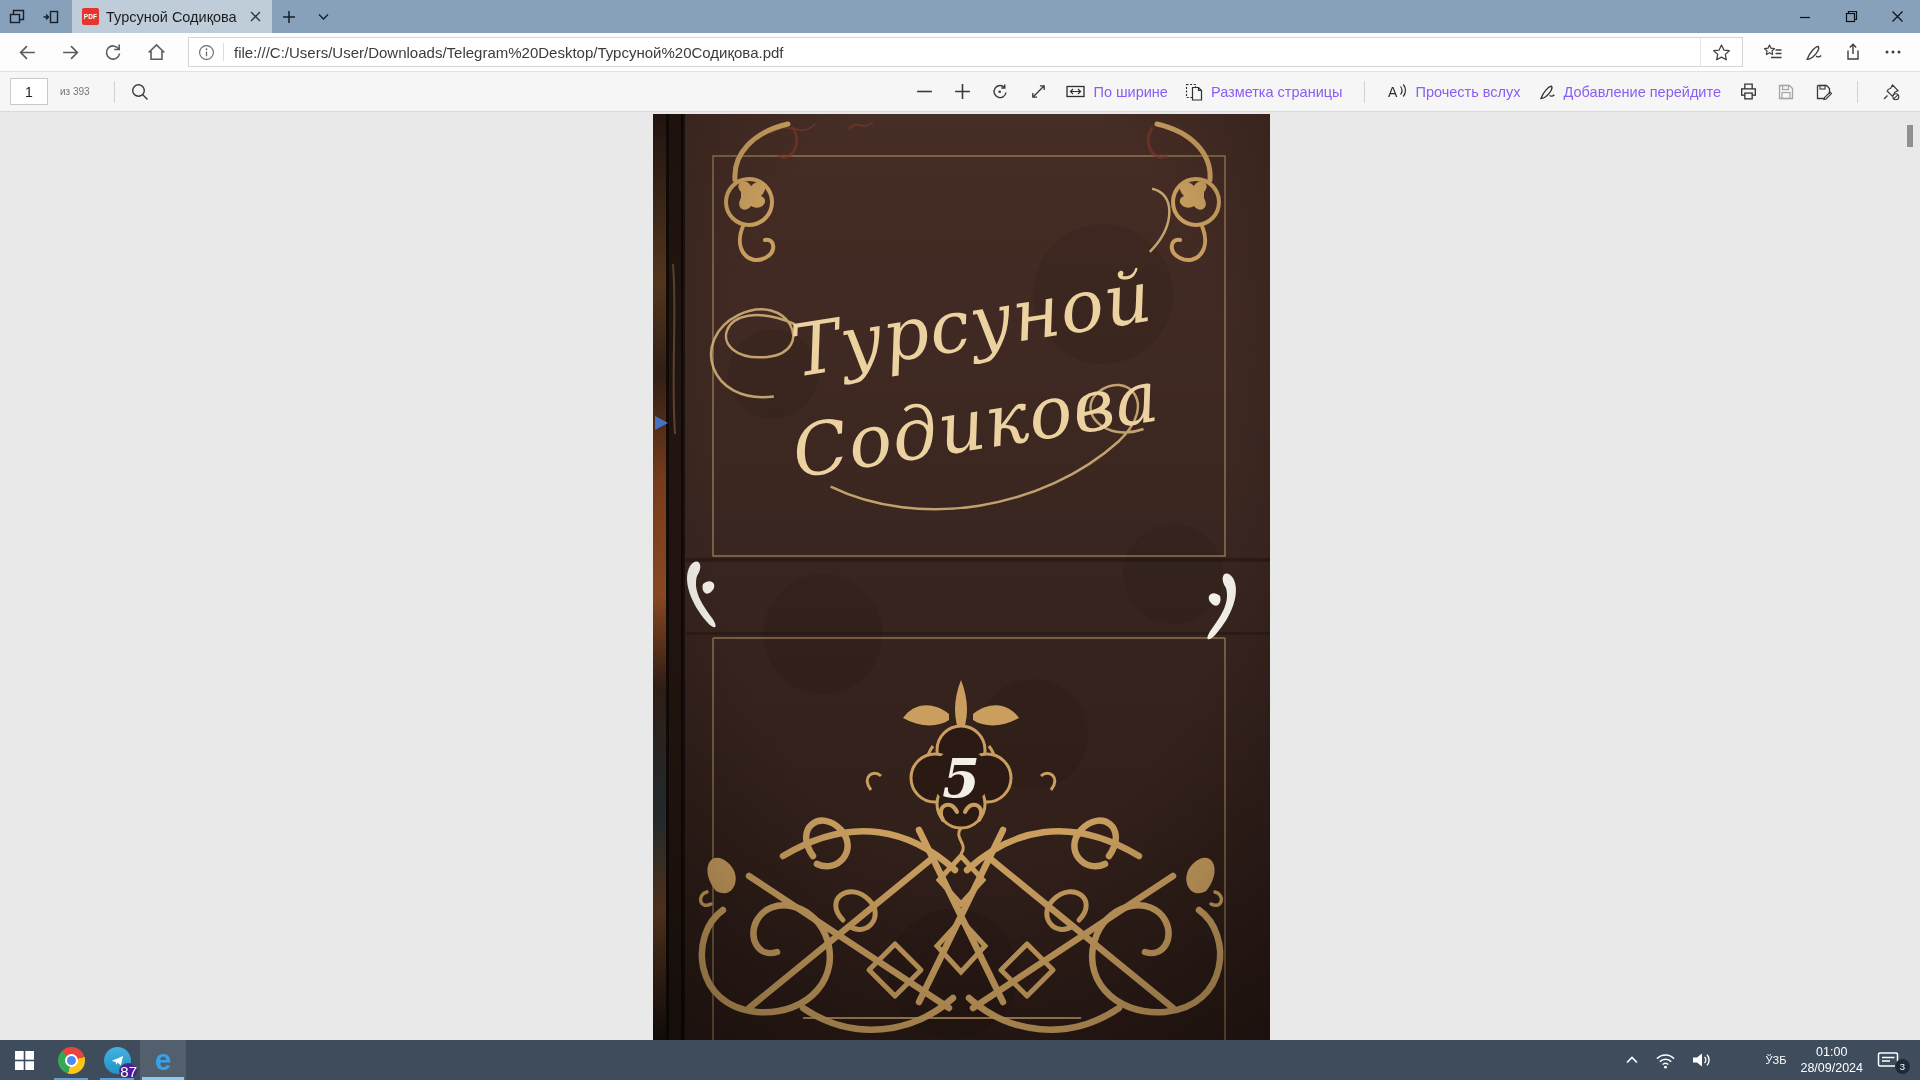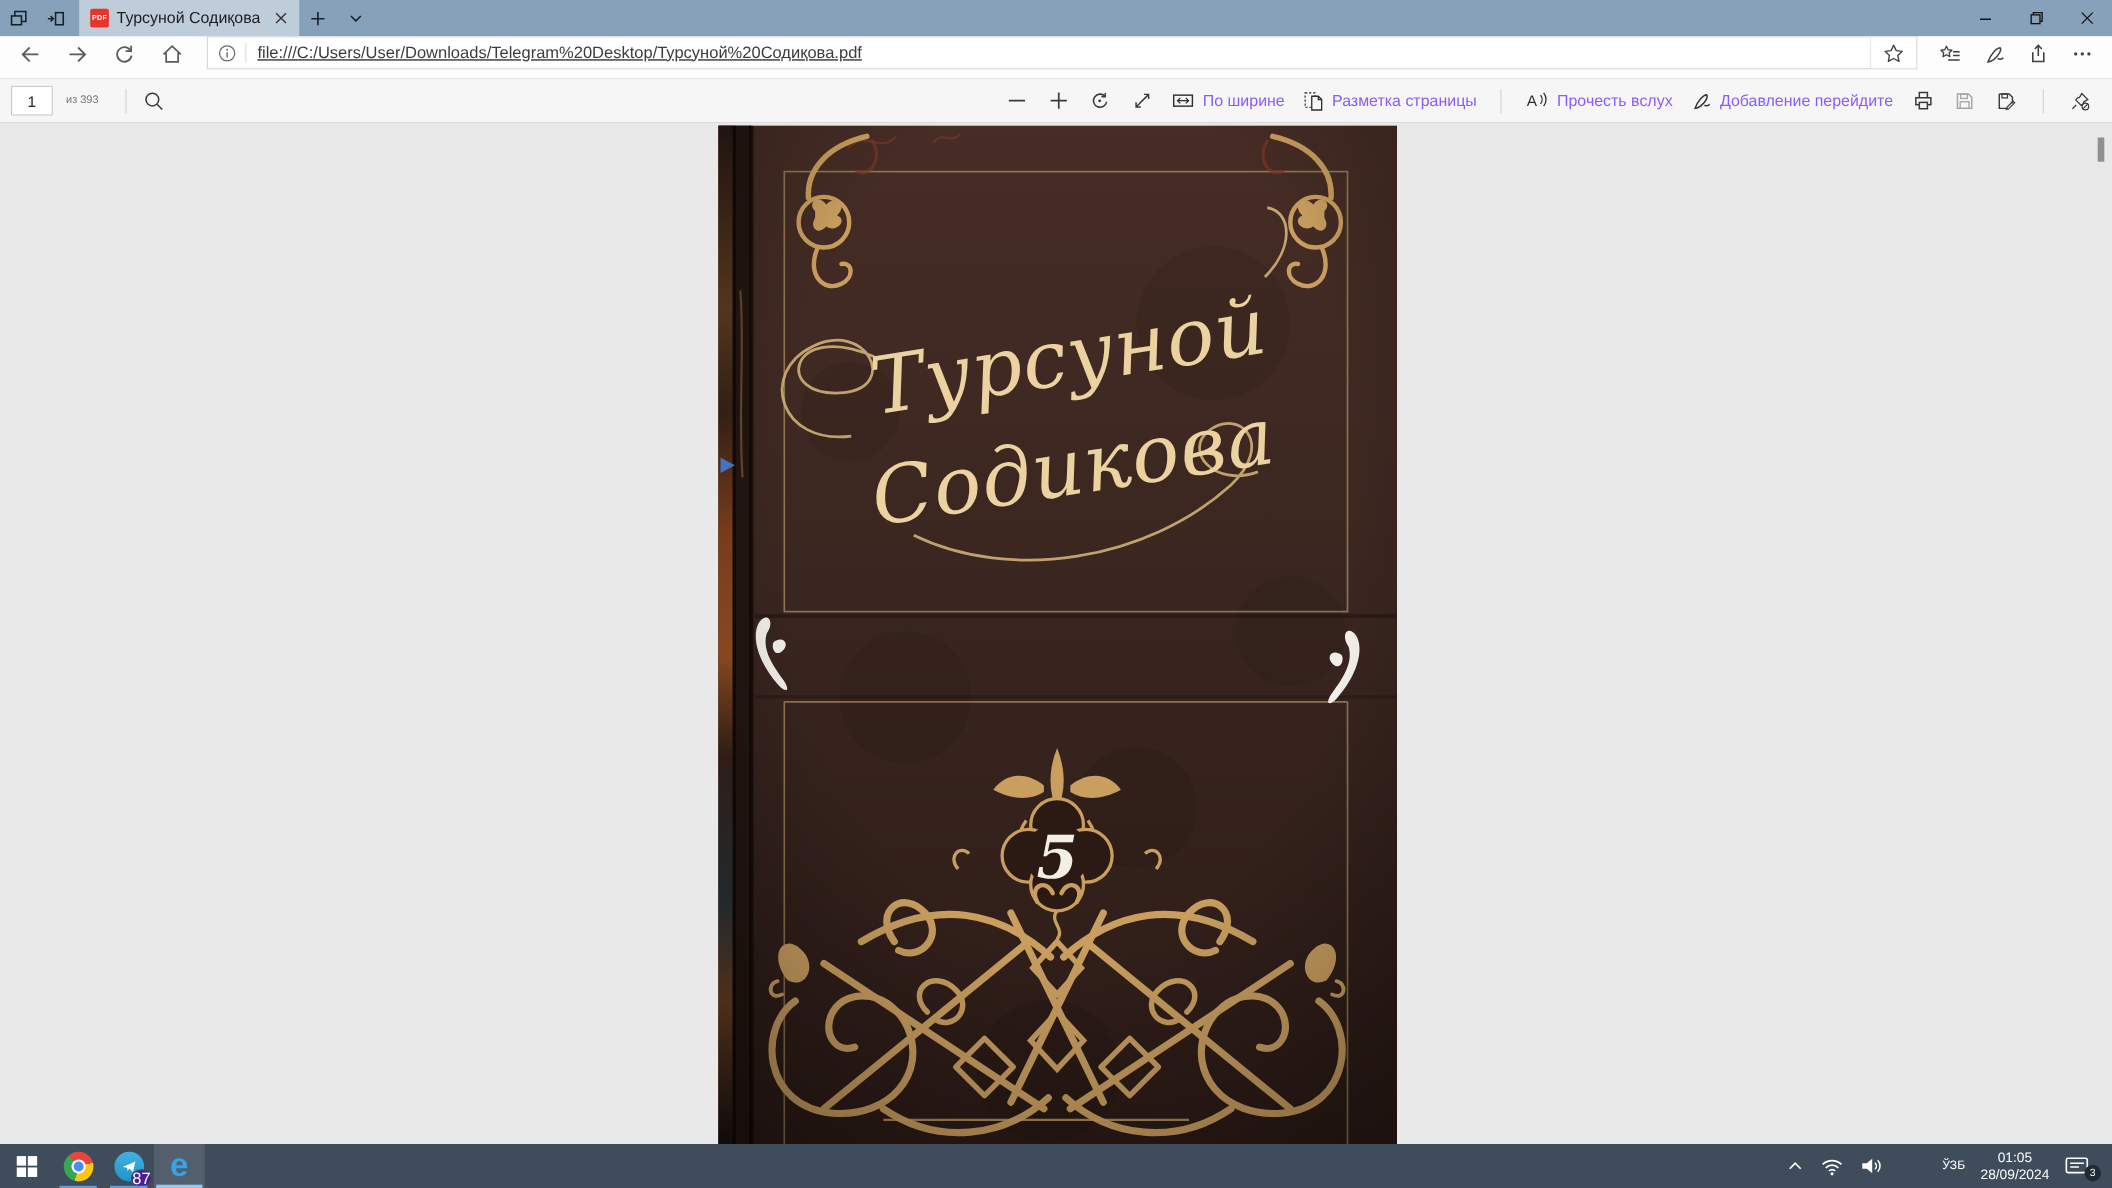--- a/index.html
+++ b/index.html
@@ -11,21 +11,21 @@
   .tb-btn { width:34px; display:flex; align-items:center; justify-content:center; color:#16202b; }
   .tb-btn svg { display:block; }
   .tab { width:200px; background:#bfcddb; display:flex; align-items:center; padding:0 6px 0 10px; gap:7px; margin-left:4px; }
   .pdf-ico { width:17px; height:17px; background:#e5352c; border-radius:2px; color:#fff; font-size:6.5px; font-weight:bold; display:flex; align-items:center; justify-content:center; flex:0 0 auto; letter-spacing:.2px; }
   .tab-title { font-size:14.5px; color:#1c1c1c; white-space:nowrap; overflow:hidden; flex:1; }
   .tab-close { width:22px; height:22px; display:flex; align-items:center; justify-content:center; color:#333; flex:0 0 auto; }
   .win-controls { margin-left:auto; display:flex; }
   .wbtn { width:46px; display:flex; align-items:center; justify-content:center; color:#111; }
 
   
-  .addressbar { height:39px; background:#fdfdfd; border-bottom:1px solid #e2e2e2; display:flex; align-items:flex-start; padding:0 8px; gap:5px; flex:0 0 auto;text-decoration:underline; }
+  .addressbar { height:39px; background:#fdfdfd; border-bottom:1px solid #e2e2e2; display:flex; align-items:center; padding:0 8px; gap:5px; flex:0 0 auto; }
   .ab-nav { width:38px; height:32px; display:flex; align-items:center; justify-content:center; color:#5b5b5b; flex:0 0 auto; }
   .url-box { flex:1; height:30px; border:1px solid #d6d6d6; background:#fff; display:flex; align-items:center; margin:0 6px 0 8px; }
   .info-btn { width:34px; display:flex; align-items:center; justify-content:center; color:#6b6b6b; height:100%; }
   .url-sep { width:1px; height:18px; background:#dcdcdc; }
   .url-text { flex:1; font-size:15px; color:#3c3c3c; padding:0 10px; white-space:nowrap; overflow:hidden; }
   .star-btn { width:42px; height:100%; border-left:1px solid #e4e4e4; display:flex; align-items:center; justify-content:center; color:#3f3f3f; background:#fff; }
   .ab-right { display:flex; gap:2px; }
   .ab-btn { width:38px; height:32px; display:flex; align-items:center; justify-content:center; color:#3f3f3f; }
 
   
@@ -489,21 +489,21 @@
             <polygon points="2,6.5 6,6.5 11,2.5 11,15.5 6,11.5 2,11.5" fill="#fff"></polygon>
             <g fill="none" stroke="#fff" stroke-width="1.4">
               <path d="M 13.5,6 C 15.3,7.8 15.3,10.2 13.5,12"></path>
               <path d="M 16,3.8 C 18.8,6.7 18.8,11.3 16,14.2"></path>
             </g>
           </svg>
       </div>
       <div class="tray-item lang">ЎЗБ</div>
       <div class="tray-item clock">
         <div>
-          <div>01:05</div>
+          <div>01:00</div>
           <div>28/09/2024</div>
         </div>
       </div>
       <div class="tray-item notif">
         <svg width="23" height="19" viewBox="0 0 23 19">
             <rect x="1.5" y="2" width="19" height="13" rx="1.5" fill="none" stroke="#fff" stroke-width="1.5"></rect>
             <path d="M 5,6.5 H 17.5 M 5,10 H 13" stroke="#fff" stroke-width="1.4"></path>
           </svg>
         <span class="nbadge">3</span>
       </div>

